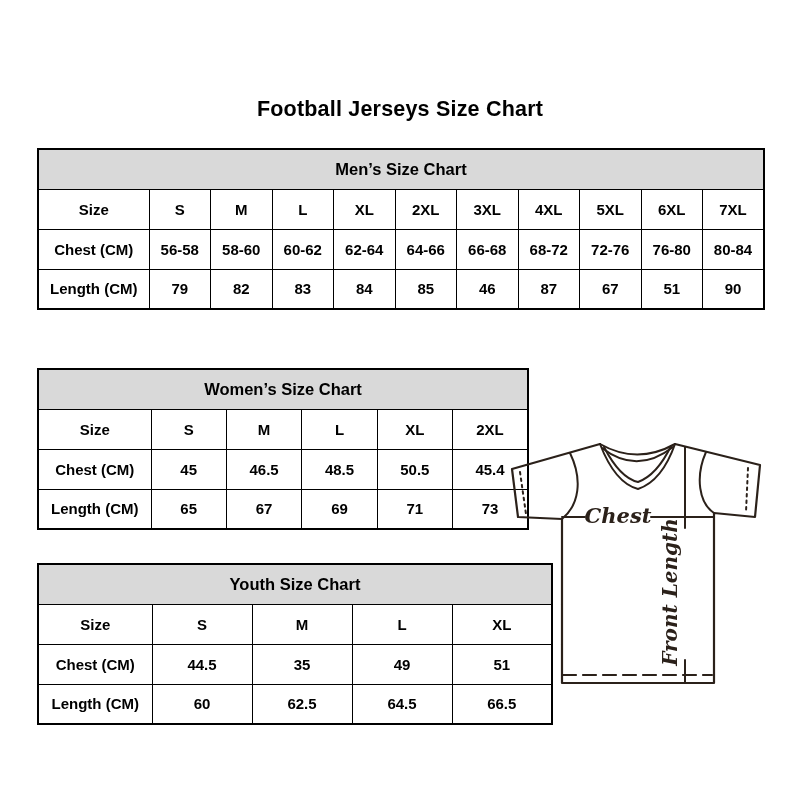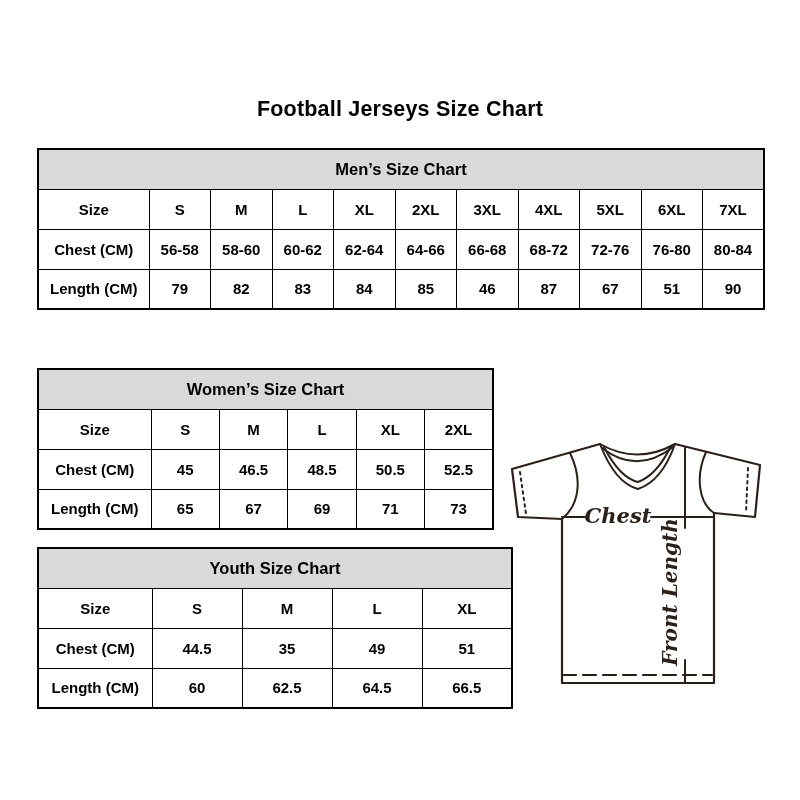--- a/index.html
+++ b/index.html
@@ -28,22 +28,22 @@
     border:1.5px solid var(--table-border);
     text-align:center;vertical-align:middle;
     font-weight:bold;font-size:15px;padding:0 2px;
     overflow:hidden;white-space:nowrap;
   }
   table.size-table td.t-title{
     background:var(--table-header-bg);
     font-size:16.5px;
   }
   #mens-table{left:37px;top:148px;width:728px;border-radius:8px;}
-  #womens-table{left:37px;top:368px;width:457px;}
-  #youth-table{left:37px;top:547px;width:476px;border-radius:8px;}
+  #womens-table{left:37px;top:368px;width:492px;}
+  #youth-table{left:37px;top:563px;width:516px;border-radius:8px;}
   .jersey-diagram{position:absolute;left:505px;top:435px;width:260px;height:252px;color:var(--diagram-ink);}
   .jersey-diagram svg{display:block;width:100%;height:100%;}
   .measure-label{
     font-family:"DejaVu Serif",serif;
     font-style:italic;font-weight:bold;
   }
 </style>
 </head>
 <body>
 
@@ -131,21 +131,21 @@
           <td>L</td>
           <td>XL</td>
           <td>2XL</td>
         </tr>
         <tr>
           <td>Chest (CM)</td>
           <td>45</td>
           <td>46.5</td>
           <td>48.5</td>
           <td>50.5</td>
-          <td>52.5</td>
+          <td>45.4</td>
         </tr>
         <tr>
           <td>Length (CM)</td>
           <td>65</td>
           <td>67</td>
           <td>69</td>
           <td>71</td>
           <td>73</td>
         </tr>
       </tbody>

